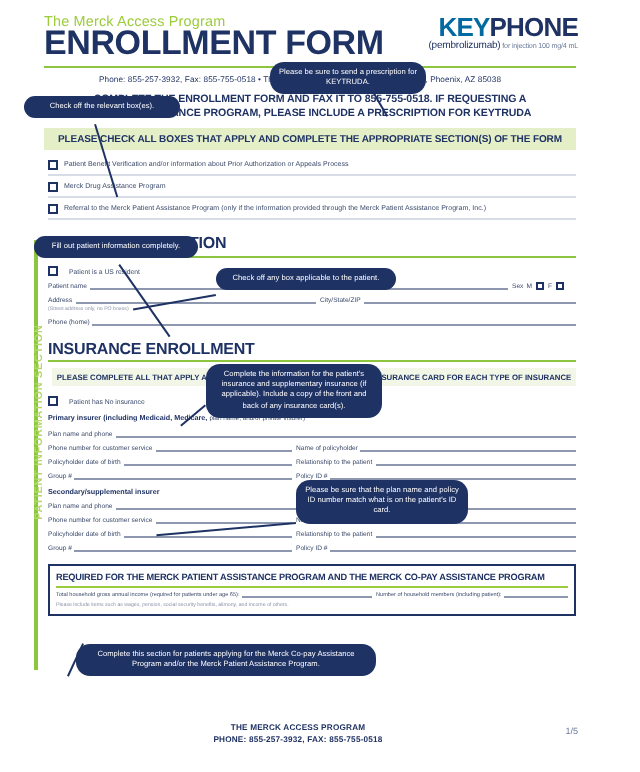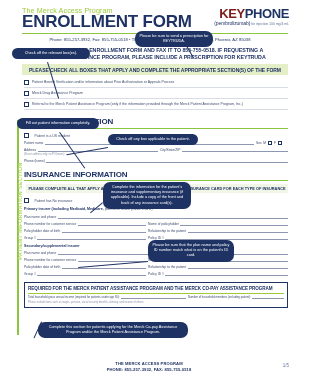--- a/index.html
+++ b/index.html
@@ -36,21 +36,21 @@
     letter-spacing: -0.2px;
     line-height: 14px;
     margin-top: 0px;
   }
   .keytruda-logo {
     position: absolute;
     right: 9px; top: 7px;
     text-align: right;
   }
   .kt-word { font-size: 13px; font-weight: bold; letter-spacing: -0.4px; line-height: 13px; }
-  .kt-key { color: #7f1d1d; }
+  .kt-key { color: #0369a1; }
   .kt-truda { color: #1f3264; }
   .kt-sub {
     font-size: 5px; color: #1f3264;
     letter-spacing: -0.1px; line-height: 6px;
     margin-top: 0px;
   }
   .kt-sub .tiny { font-size: 3.6px; color: #6b7a9c; }
 
   .rule-green {
     height: 1px; background: #8cc63f;
@@ -351,21 +351,21 @@
     <div class="sublabel">(Street address only, no PO boxes)</div>
 
     <div class="frow">
       <span class="fcell">
         <span class="flabel">Phone (home)</span>
         <span class="fline"></span>
       </span>
     </div>
   </div>
 
-  <div class="section-head">INSURANCE INFORMATION</div>
+  <div class="section-head">INSURANCE ENROLLMENT</div>
   <div class="section-rule"></div>
 
   <div class="sub-banner">
     <span>PLEASE COMPLETE ALL THAT APPLY AND </span><span class="hl">INCLUDE A FRONT AND BACK COPY OF INSURANCE CARD</span><span> FOR EACH TYPE OF INSURANCE</span>
   </div>
 
   <div class="fields">
     <div class="check-inline">
       <span class="cbox"></span>
       <span class="lbl">Patient has No insurance</span>

